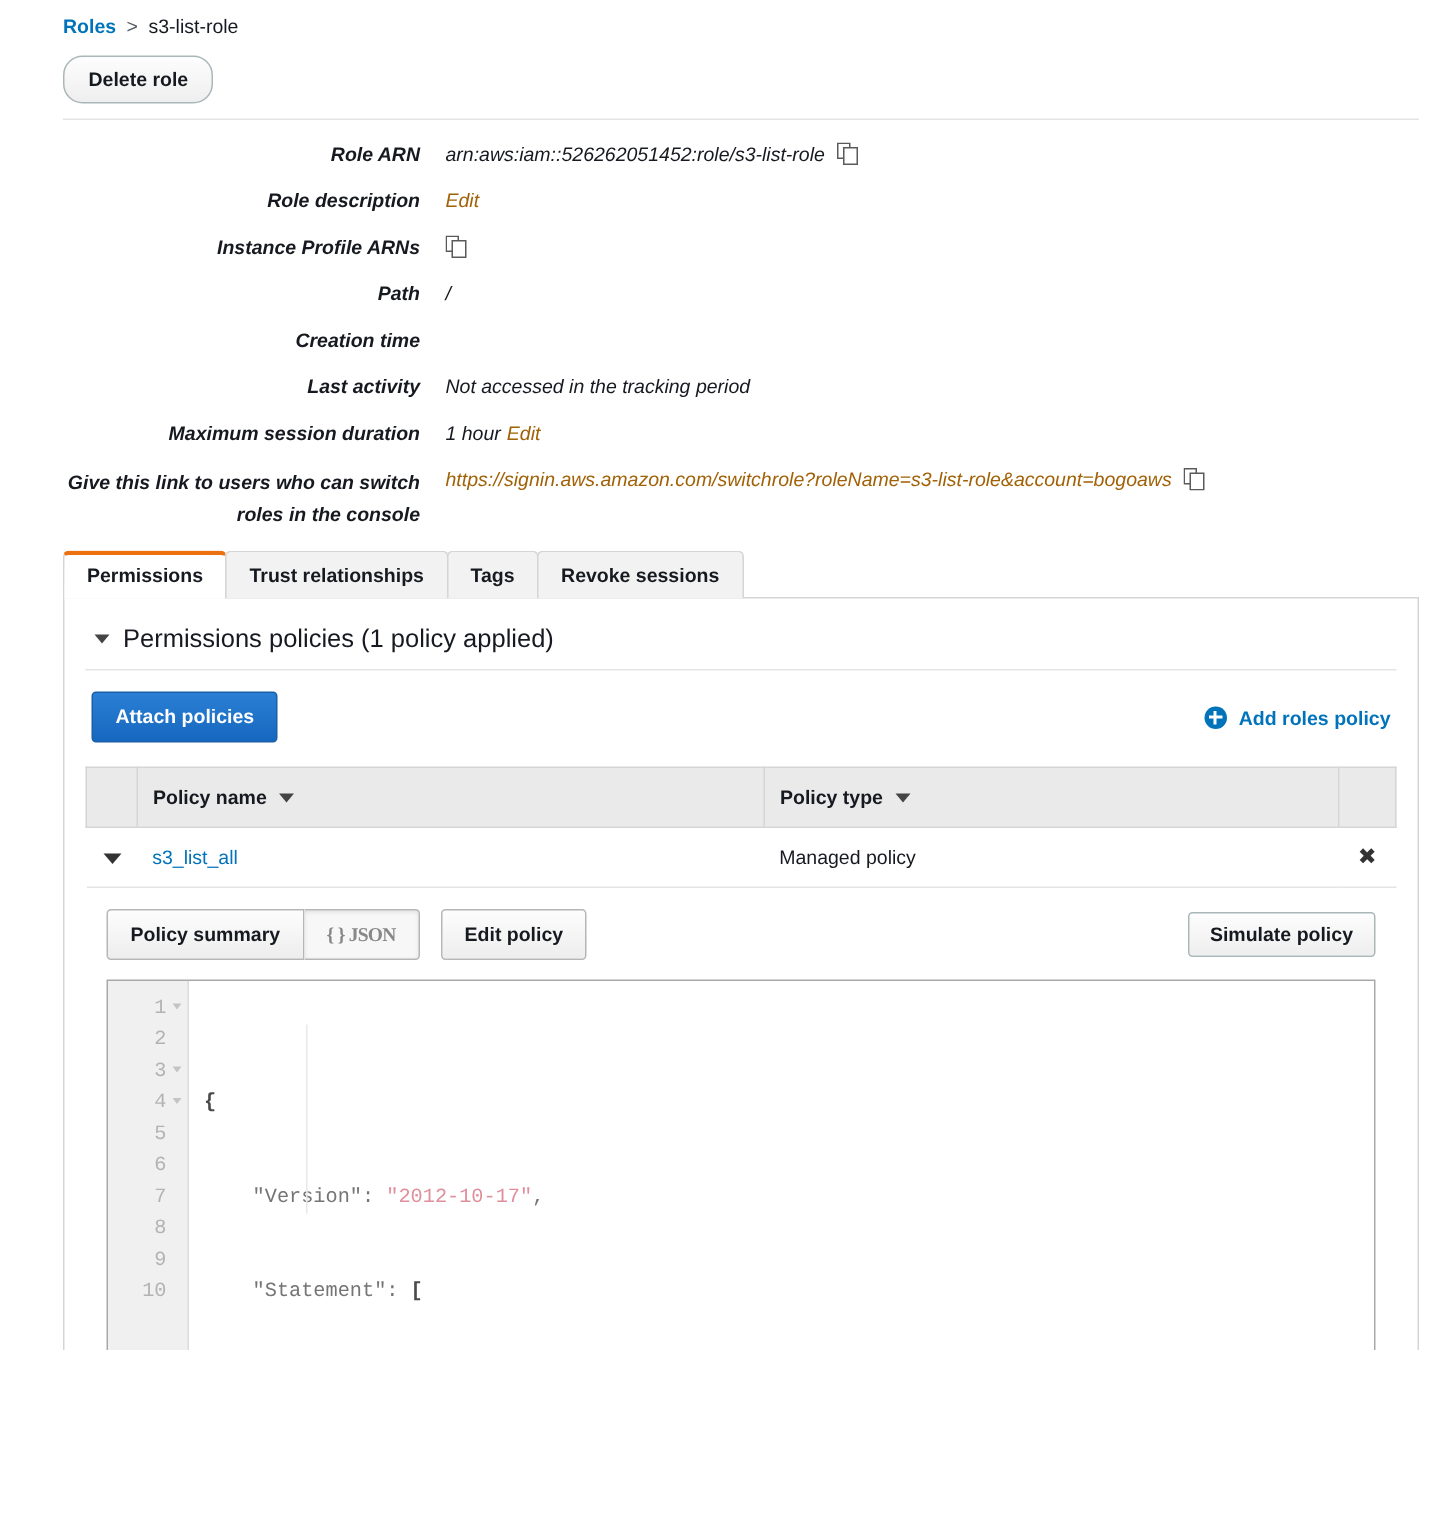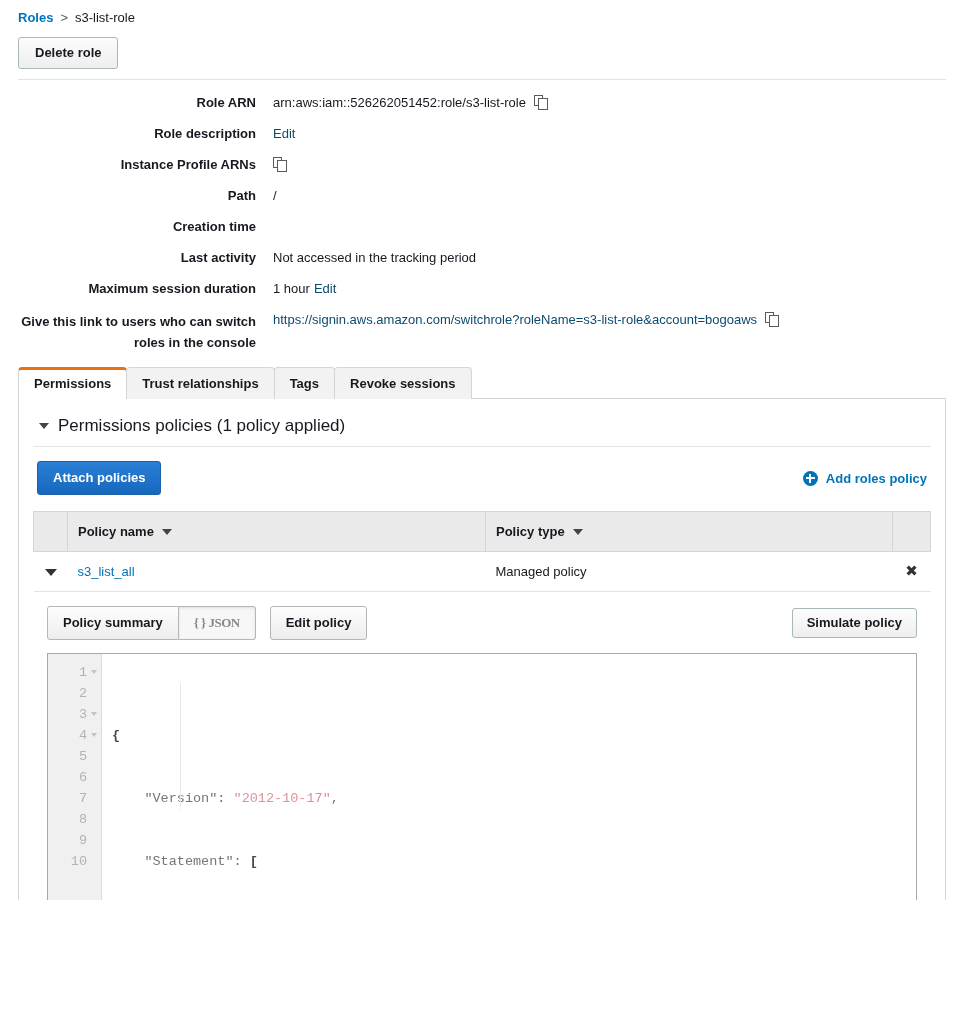--- a/index.html
+++ b/index.html
@@ -5,21 +5,21 @@
 <style>
   * { box-sizing: border-box; }
   html, body {
     margin: 0; padding: 0;
     width: 964px; height: 1024px;
     background: #ffffff;
     font-family: "Liberation Sans", sans-serif;
     color: #16191f;
     -webkit-font-smoothing: antialiased;
   }
-  .page { position: relative; width: 964px; height: 900px; overflow: hidden; }
+  .page { position: relative; width: 964px; height: 900px; overflow: hidden; padding-left: 24px; }
 
   
   .breadcrumb {
     padding: 10px 0 0 18px;
     font-size: 13px;
     line-height: 16px;
     color: #16191f;
   }
   .breadcrumb a {
     color: #0073bb;
@@ -50,33 +50,34 @@
     font-weight: bold;
     color: #16191f;
     background: linear-gradient(to bottom, #fdfdfd 0%, #eeeeee 100%);
     border: 1px solid #aab7b8;
     border-radius: 3px;
     padding: 6px 14px;
     cursor: pointer;
     line-height: 16px;
     white-space: nowrap;
   }
-  #delete-role-btn { margin-top: 7px; padding: 7px 16px; }
+  #delete-role-btn { margin-top: 7px; padding: 7px 16px; border-radius: 13px; }
 
   .hr-full {
     border: 0;
     border-top: 1px solid #e4e4e4;
     margin: 10px 18px 0 18px;
   }
 
   
   .details {
     margin: 14px 0 0 0;
     padding: 0 18px;
     font-size: 13px;
+    font-style: italic;
   }
   .drow {
     display: flex;
     align-items: flex-start;
     margin-bottom: 14px;
   }
   .dlabel {
     width: 255px;
     min-width: 255px;
     text-align: right;
@@ -88,21 +89,21 @@
   .dlabel.multi { line-height: 21px; }
   .dvalue {
     flex: 1;
     line-height: 17px;
     color: #16191f;
     display: flex;
     align-items: flex-start;
     flex-wrap: wrap;
   }
   .dvalue a, a.link {
-    color: #0c4a6e;
+    color: #a16207;
     text-decoration: none;
   }
   .sep-space { display: inline-block; width: 4px; }
 
   
   .copy-icon {
     display: inline-block;
     width: 15px; height: 15px;
     margin-left: 8px;
     position: relative;

